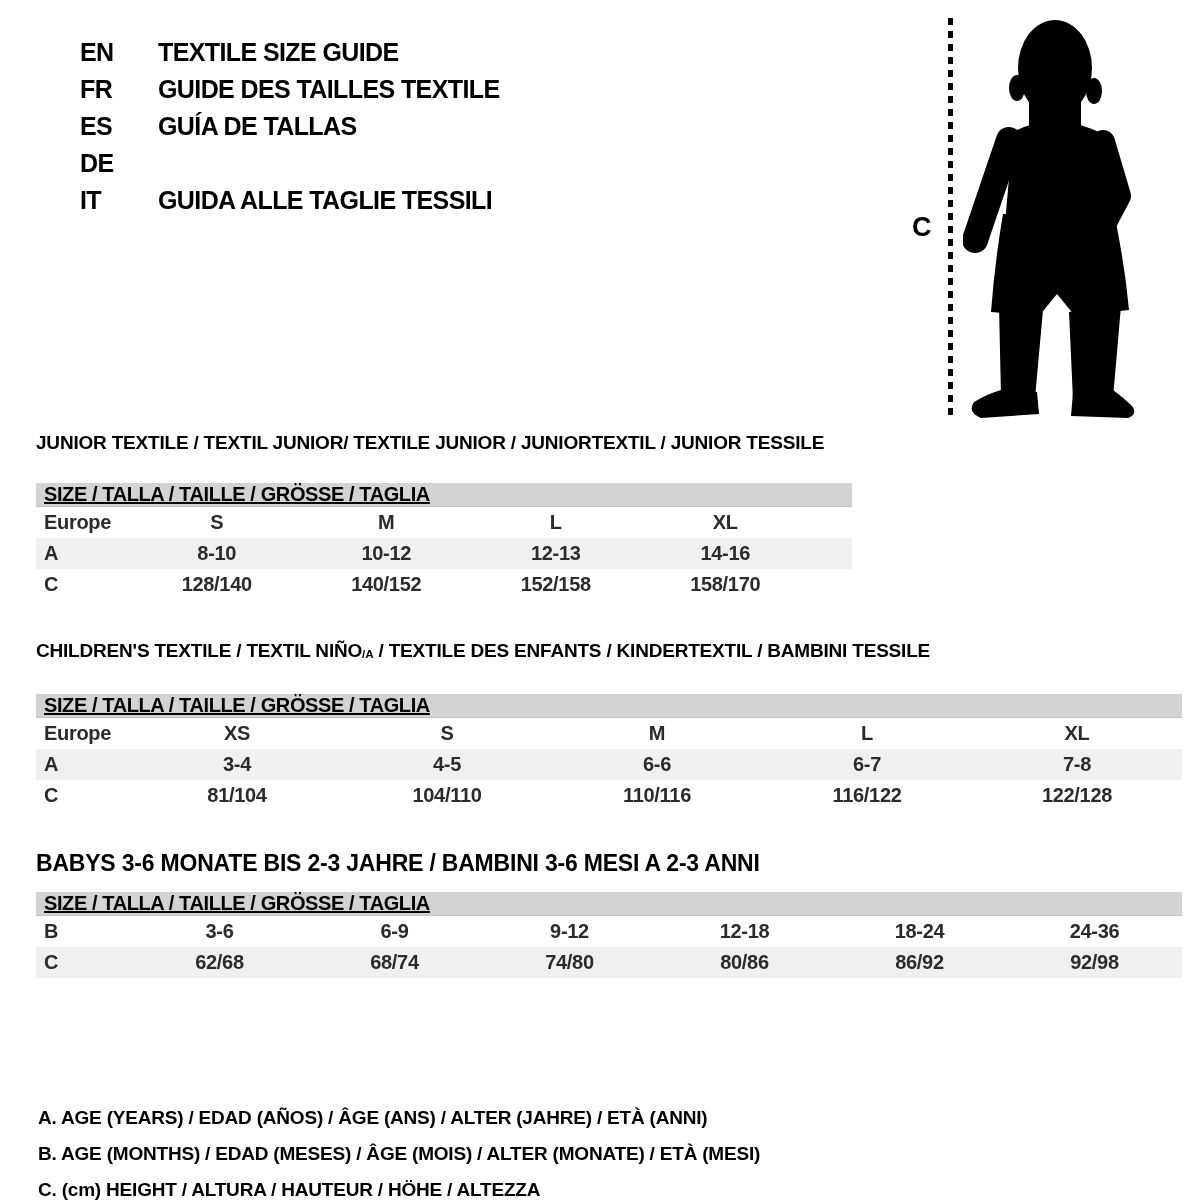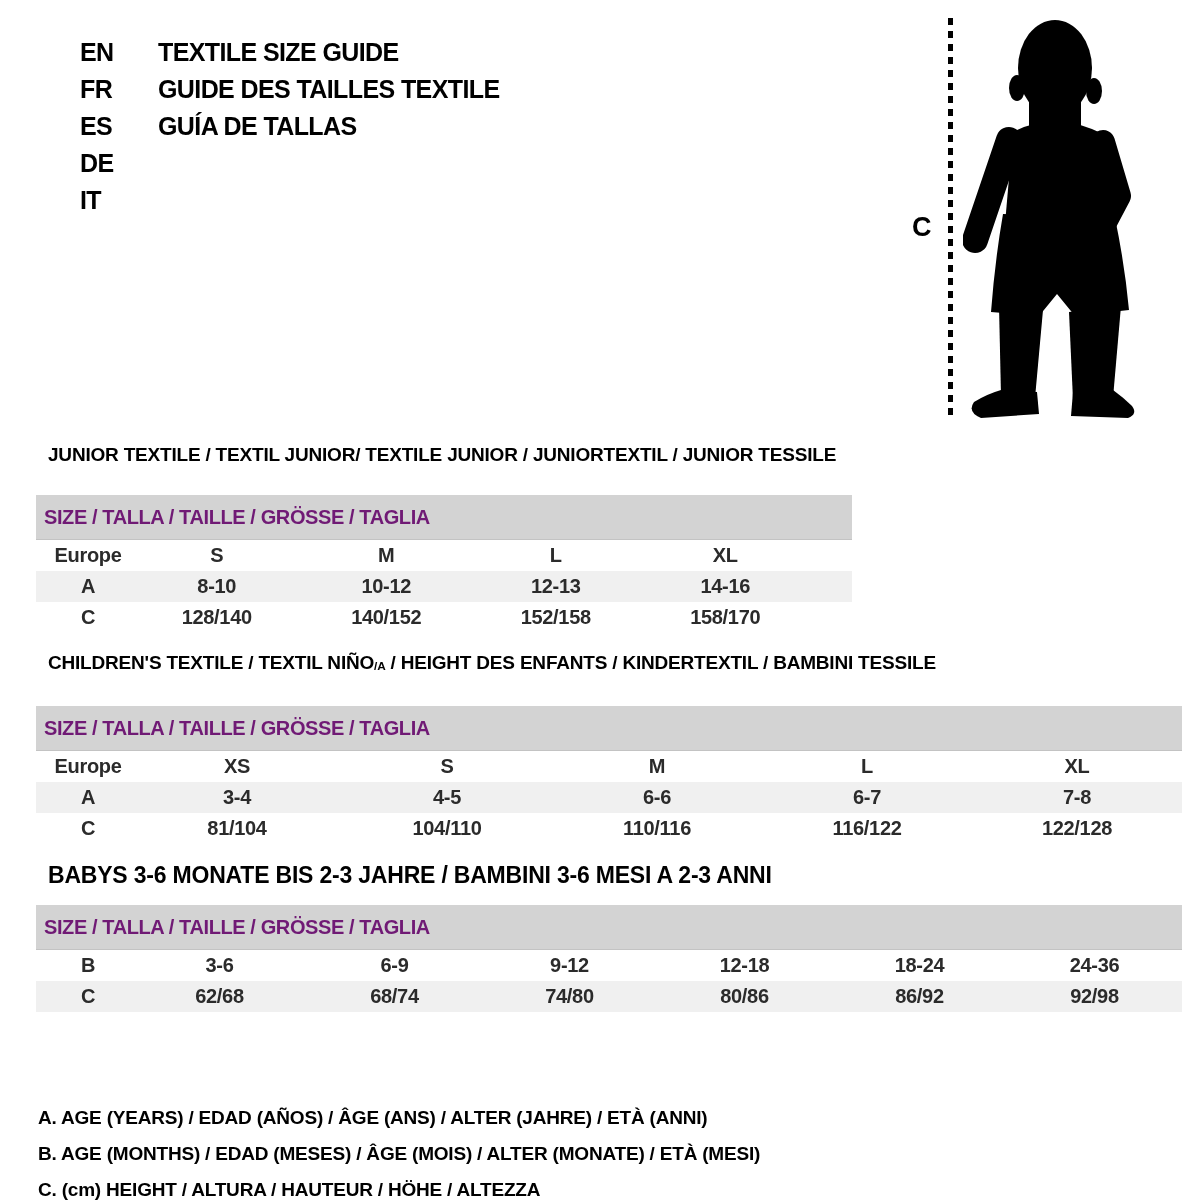--- a/index.html
+++ b/index.html
@@ -21,35 +21,35 @@
   }
   .measure-label { position:absolute; left:912px; top:212px; font-size:27px; font-weight:700; }
   .baby-svg { position:absolute; left:963px; top:14px; }
 
   
   .section { position:absolute; left:36px; }
   #sec-junior   { top:432px; width:816px; }
   #sec-children { top:640px; width:1146px; }
   #sec-babies   { top:845px; width:1146px; }
 
-  .sec-title { margin:12px; font-size:19px; font-weight:700; letter-spacing:-0.2px; white-space:nowrap; line-height:22px; }
+  .sec-title { margin:0; font-size:19px; font-weight:700; letter-spacing:-0.2px; white-space:nowrap; line-height:22px; }
   #sec-babies .sec-title { font-size:23px; line-height:36px; }
   .sec-title .sub { font-size:0.62em; vertical-align:-0.12em; }
 
   .table { margin-top:29px; }
   #sec-babies .table { margin-top:11px; }
 
   .thead {
-    height:45px; background:#d3d3d3; display:flex; align-items:center;
+    height:24px; background:#d3d3d3; display:flex; align-items:center;
     padding-left:8px; box-sizing:border-box; font-size:20px; font-weight:700;
-    color:#701a75; letter-spacing:-0.4px; border-bottom:1px solid #c3c3c3;
+    color:#000000; letter-spacing:-0.4px; border-bottom:1px solid #c3c3c3;text-decoration:underline;
   }
   .trow { display:flex; height:31px; align-items:center; font-size:20px; font-weight:700; color:#2b2b2b; letter-spacing:-0.3px; }
   .trow.stripe { background:#f0f0f0; }
-  .tlabel { width:96px; padding-left:8px; box-sizing:border-box;text-align:center; }
+  .tlabel { width:96px; padding-left:8px; box-sizing:border-box; }
   .tcell { flex:1; text-align:center; }
   #sec-junior .trow { padding-right:42px; }
 
   
   .legend { position:absolute; left:38px; top:1100px; }
   .legend-line { font-size:19px; font-weight:700; line-height:36px; letter-spacing:-0.2px; white-space:nowrap; }
 </style>
 </head>
 <body>
 
@@ -66,20 +66,21 @@
     </div>
     <div class="lang-row">
       <span class="lang-code">ES</span>
       <span class="lang-label">GUÍA DE TALLAS</span>
     </div>
     <div class="lang-row">
       <span class="lang-code">DE</span>
     </div>
     <div class="lang-row">
       <span class="lang-code">IT</span>
+      <span class="lang-label">GUIDA ALLE TAGLIE TESSILI</span>
     </div>
   </header>
 
   <div class="measure-line"></div>
   <div class="measure-label">C</div>
   <svg class="baby-svg" width="178" height="412" viewBox="0 0 178 412" aria-hidden="true">
     <g fill="#000000">
       <ellipse cx="92" cy="54" rx="37" ry="48"></ellipse>
       <ellipse cx="54" cy="74" rx="8" ry="13"></ellipse>
       <ellipse cx="131" cy="77" rx="8" ry="13"></ellipse>
@@ -119,21 +120,21 @@
             <div class="tcell">128/140</div>
             <div class="tcell">140/152</div>
             <div class="tcell">152/158</div>
             <div class="tcell">158/170</div>
           </div>
         </div>
     </div>
   </section>
 
   <section class="section" id="sec-children">
-    <h2 class="sec-title"><span>CHILDREN'S TEXTILE / TEXTIL NIÑO</span><span class="sub">/A</span><span> / HEIGHT DES ENFANTS / KINDERTEXTIL / BAMBINI TESSILE</span></h2>
+    <h2 class="sec-title"><span>CHILDREN'S TEXTILE / TEXTIL NIÑO</span><span class="sub">/A</span><span> / TEXTILE DES ENFANTS / KINDERTEXTIL / BAMBINI TESSILE</span></h2>
     <div class="table">
       <div class="thead">SIZE / TALLA / TAILLE / GRÖSSE / TAGLIA</div>
       <div class="tbody">
           <div class="trow">
             <div class="tlabel">Europe</div>
             <div class="tcell">XS</div>
             <div class="tcell">S</div>
             <div class="tcell">M</div>
             <div class="tcell">L</div>
             <div class="tcell">XL</div>

